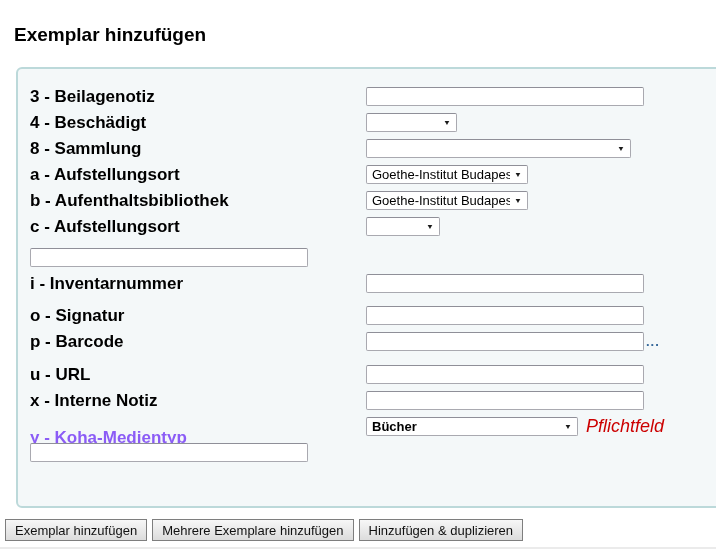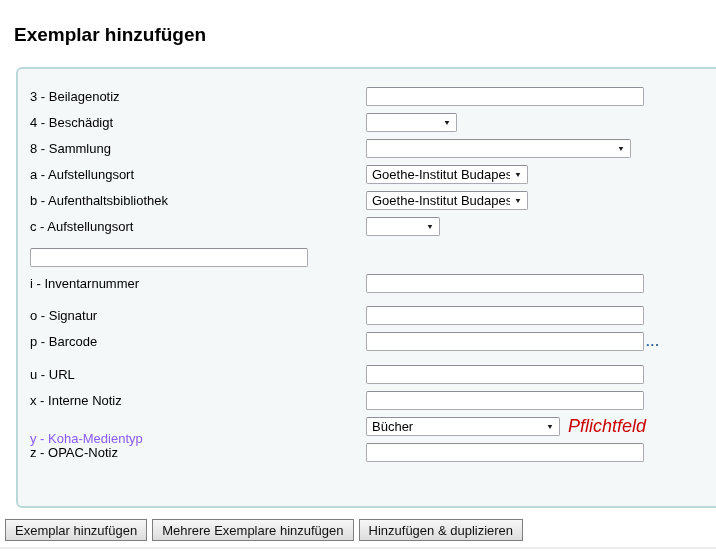--- a/index.html
+++ b/index.html
@@ -7,34 +7,34 @@
               font-family:"Liberation Sans", sans-serif; font-size:13px; color:#000; }
   .page-title { font-size:19px; font-weight:bold; color:#000;
                 margin:24px 0 0 14px; line-height:22px; }
   .fieldset { margin:21px 0 0 16px; width:726px; height:415px;
               background:#f4f8f9; border:2px solid #bcd9da; border-radius:6px;
               padding:18px 0 4px 12px; }
   .row { display:flex; align-items:center; height:19px; margin-bottom:7px; }
   .row:last-child { margin-bottom:0; }
   .mt1{margin-top:1px;} .mt2{margin-top:2px;} .mt6{margin-top:6px;} .mt7{margin-top:7px;}
   .mt12{margin-top:12px;} .mt13{margin-top:13px;} .mt14{margin-top:14px;}
-  .lbl { width:336px; flex:none; font-weight:normal; font-size:13px; color:#000; }
+  .lbl { width:336px; flex:none; font-weight:bold; font-size:17px; color:#000; }
   .lbl.required { color:#8b5cf6;margin-top:23px; }
   .txt { width:278px; height:19px; box-sizing:border-box; flex:none;
          background:#fff; border:1px solid #a9a9b0; border-top-color:#8f8f98;
          border-radius:2px; padding:1px 4px;
          font-family:"Liberation Sans", sans-serif; font-size:13px; color:#000; }
   .sel { height:19px; box-sizing:border-box; flex:none; background:#fff;
          border:1px solid #a9a9b0; border-top-color:#8f8f98; border-radius:2px;
          display:flex; align-items:center; justify-content:space-between;
          padding:0 5px; cursor:default; }
   .sel-val { font-size:13px; color:#000; white-space:nowrap; overflow:hidden; }
   .sel-arrow { font-size:8px; color:#1a1a1a; margin-left:4px; flex:none;
                transform:scaleY(0.85); }
-  .w74{width:74px;} .w91{width:91px;} .w162{width:162px;} .w185{width:194px;} .w265{width:265px;}
+  .w74{width:74px;} .w91{width:91px;} .w162{width:162px;} .w185{width:212px;font-weight:bold;} .w265{width:265px;}
   .plugin-link { color:#336699; font-weight:bold; margin-left:2px; text-decoration:none;
                  letter-spacing:1px; cursor:pointer; }
   .required-note { color:#cc0000; font-style:italic; margin-left:8px; font-size:18px; }
   .actions { margin:11px 0 0 5px; display:flex; }
   .btn { height:22px; box-sizing:border-box; margin-right:5px; padding:2px 9px;
          font-family:"Liberation Sans", sans-serif; font-size:13px; color:#111;
          background:linear-gradient(#f7f7f7,#dcdcdc); border:1px solid #7e7e7e;
          border-radius:0; cursor:pointer; white-space:nowrap; }
   .bottom-line { margin-top:6px; width:716px; border-top:2px solid #ebebeb; }
 </style>
@@ -123,21 +123,20 @@
   <div class="row mt2">
     <span class="lbl required">y - Koha-Medientyp</span>
     <div class="sel w185">
       <span class="sel-val">Bücher</span>
       <span class="sel-arrow">▼</span>
     </div>
     <span class="required-note">Pflichtfeld</span>
   </div>
 
   <div class="row">
-    <span class="lbl">z - OPAC-Notiz</span>
     <input class="txt" type="text" value="" style="">
   </div>
 
 </div>
 
 <div class="actions">
   <button class="btn">Exemplar hinzufügen</button>
   <button class="btn">Mehrere Exemplare hinzufügen</button>
   <button class="btn">Hinzufügen &amp; duplizieren</button>
 </div>

